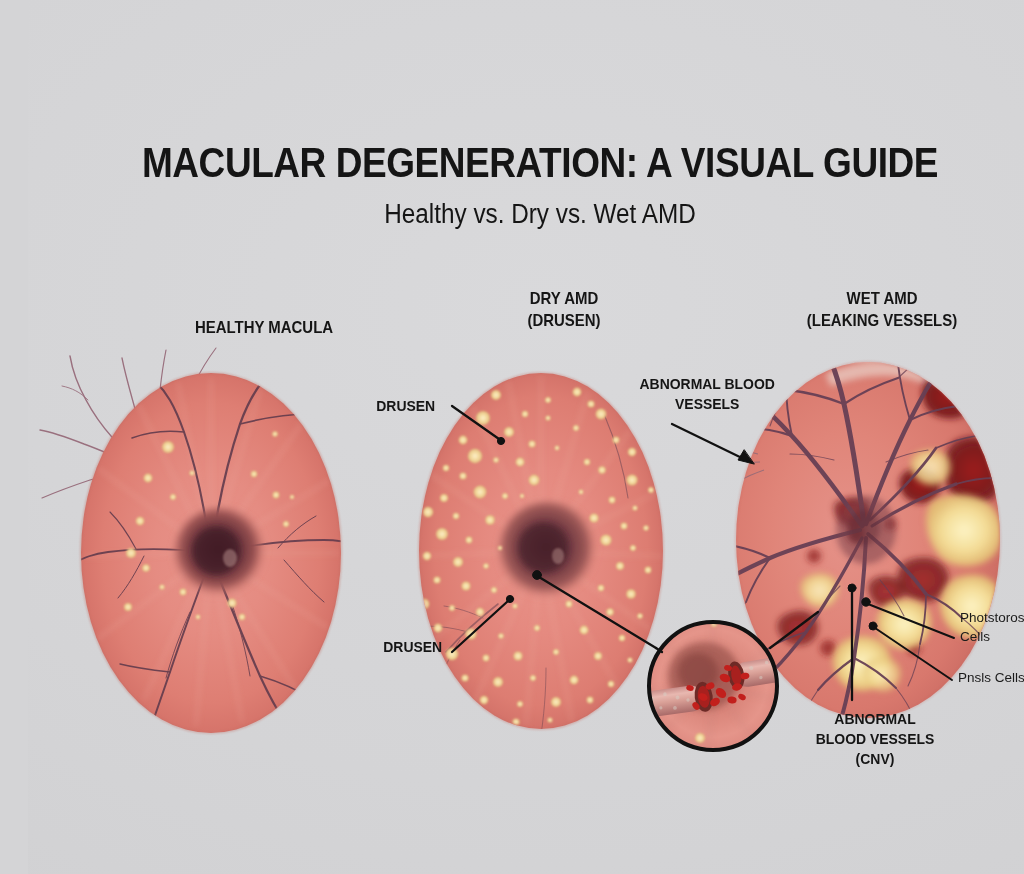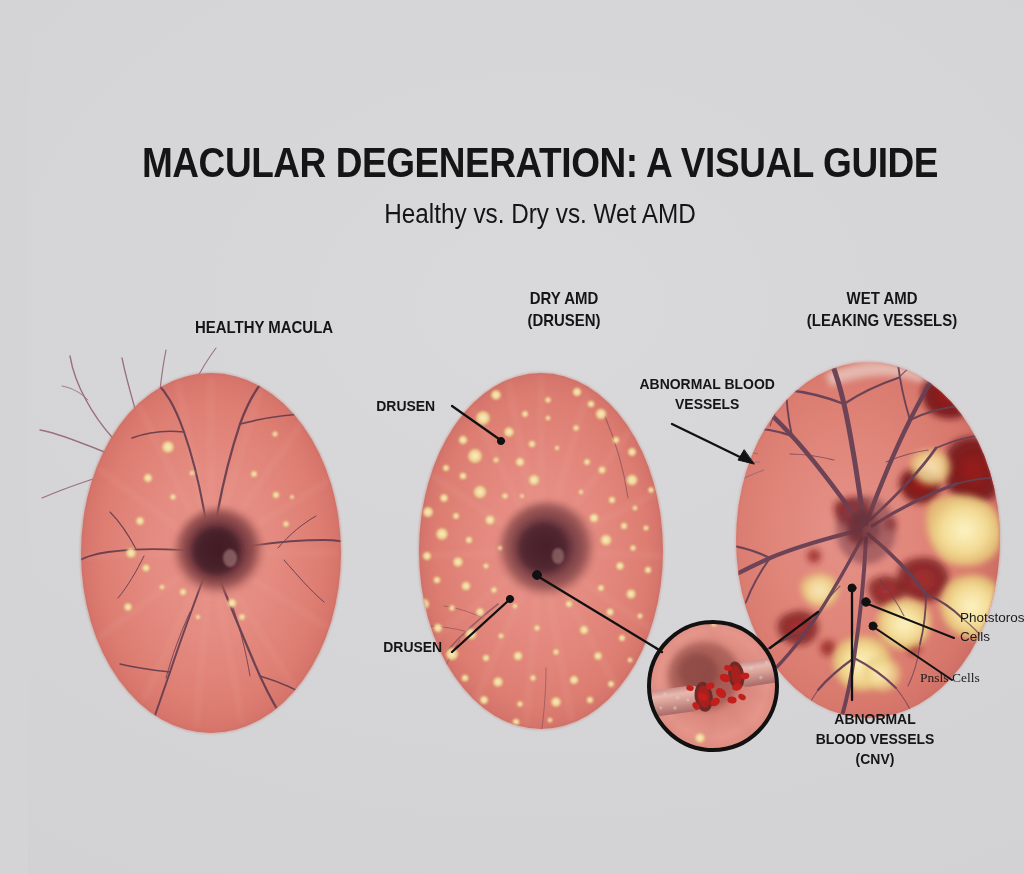--- a/index.html
+++ b/index.html
@@ -62,21 +62,21 @@
   #lbl-cnv      { top: 709px; left: 757px; width: 180px; text-align: center; }
 
   .small-callout {
     font-size: 13.5px;
     font-weight: normal;
     line-height: 1.42;
     white-space: nowrap;
     color: #1b1b1b;
   }
   #lbl-photo-1 { top: 608px; left: 932px; }
-  #lbl-photo-2 { top: 668px; left: 892px; font-family: Liberation Serif, serif; }
+  #lbl-photo-2 { top: 668px; left: 930px; }
 
   svg.overlay {
     position: absolute;
     top: 0; left: 0;
     width: 1024px; height: 874px;
     pointer-events: none;
   }
 </style>
 </head>
 <body>

